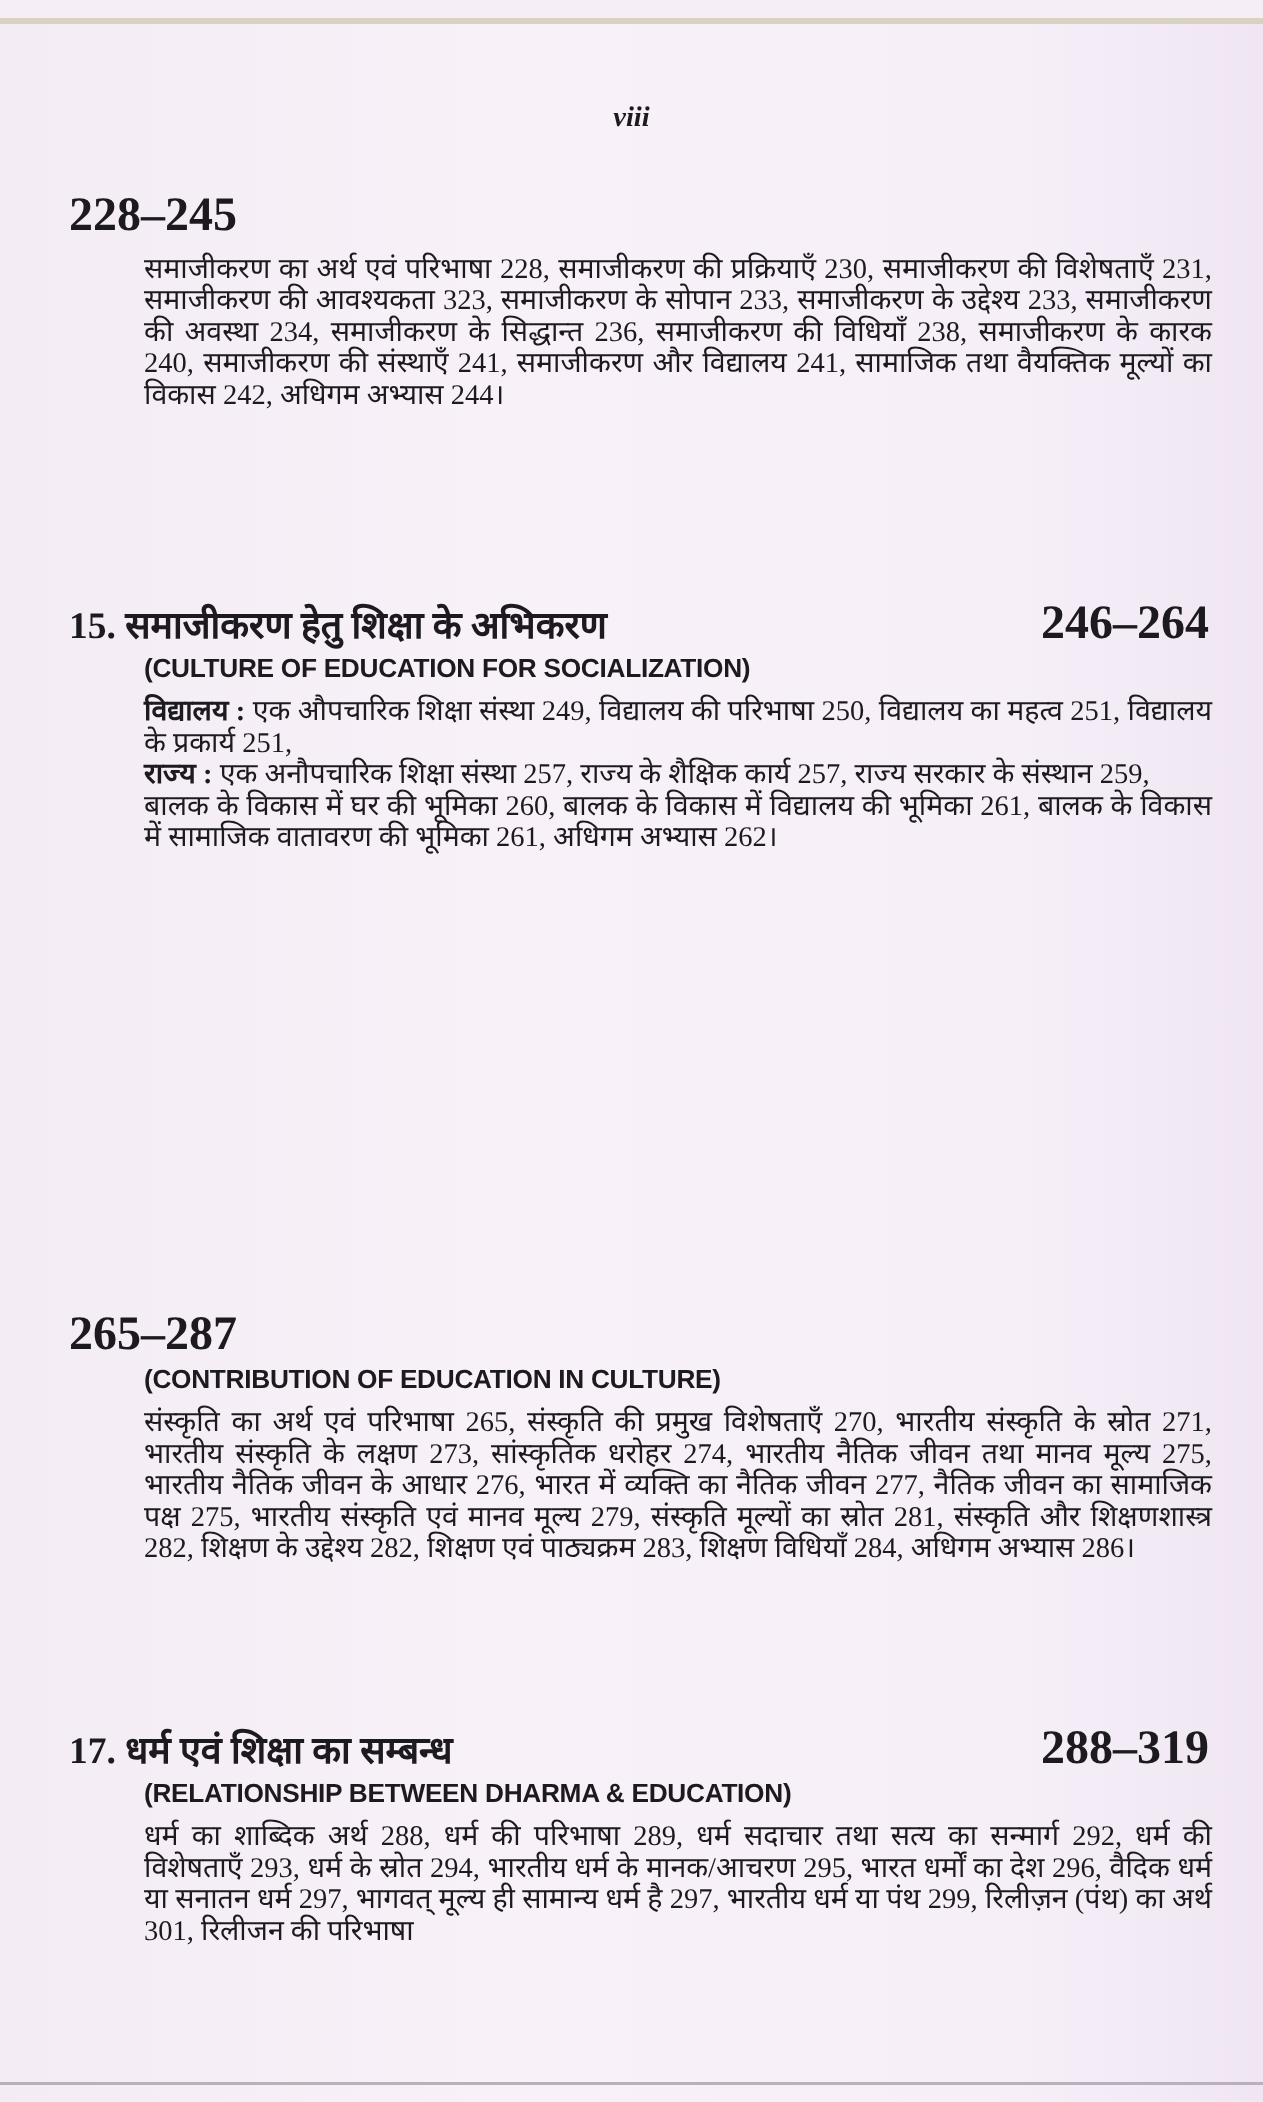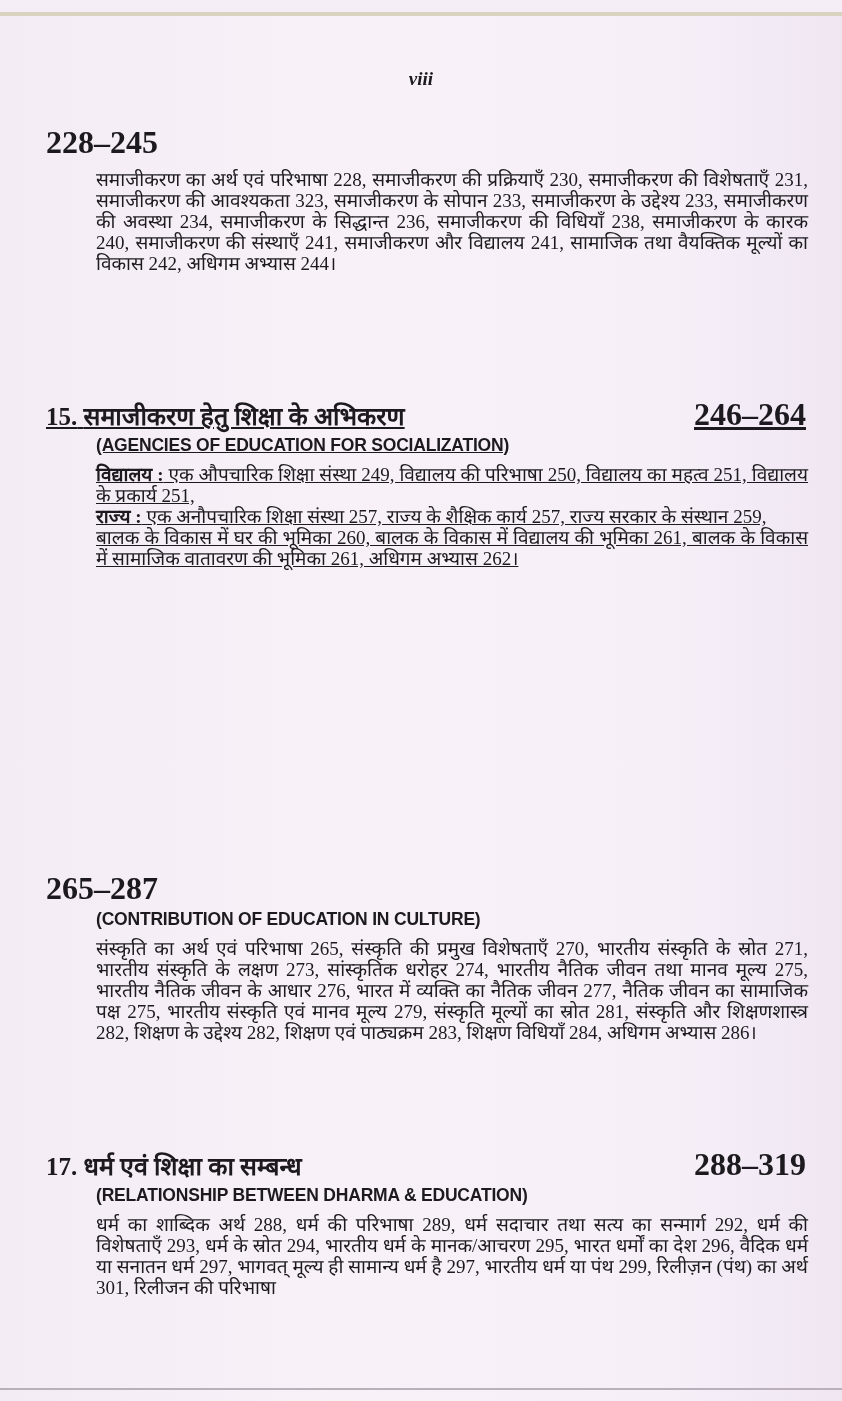--- a/index.html
+++ b/index.html
@@ -46,26 +46,26 @@
 
   <section class="chapter" style="top:112px;">
     <div class="ch-head">
       <span class="ch-pages">228–245</span>
     </div>
     <div class="ch-body">
       <p><span>समाजीकरण का अर्थ एवं परिभाषा 228, समाजीकरण की प्रक्रियाएँ 230, समाजीकरण की विशेषताएँ 231, समाजीकरण की आवश्यकता 323, समाजीकरण के सोपान 233, समाजीकरण के उद्देश्य 233, समाजीकरण की अवस्था 234, समाजीकरण के सिद्धान्त 236, समाजीकरण की विधियाँ 238, समाजीकरण के कारक 240, समाजीकरण की संस्थाएँ 241, समाजीकरण और विद्यालय 241, सामाजिक तथा वैयक्तिक मूल्यों का विकास 242, अधिगम अभ्यास 244।</span></p>
     </div>
   </section>
 
-  <section class="chapter" style="top:384px;text-decoration:underline;">
+  <section class="chapter" style="top:384px;">
     <div class="ch-head">
       <span class="ch-title"><span>15.</span> <span>समाजीकरण हेतु शिक्षा के अभिकरण</span></span>
       <span class="ch-pages">246–264</span>
     </div>
-    <div class="ch-eng">(AGENCIES OF EDUCATION FOR SOCIALIZATION)</div>
+    <div class="ch-eng">(CULTURE OF EDUCATION FOR SOCIALIZATION)</div>
     <div class="ch-body">
       <p><span class="lbl">विद्यालय :</span><span> एक औपचारिक शिक्षा संस्था 249, विद्यालय की परिभाषा 250, विद्यालय का महत्व 251, विद्यालय के प्रकार्य 251,</span></p>
       <p><span class="lbl">राज्य :</span><span> एक अनौपचारिक शिक्षा संस्था 257, राज्य के शैक्षिक कार्य 257, राज्य सरकार के संस्थान 259,</span></p>
       <p><span>बालक के विकास में घर की भूमिका 260, बालक के विकास में विद्यालय की भूमिका 261, बालक के विकास में सामाजिक वातावरण की भूमिका 261, अधिगम अभ्यास 262।</span></p>
     </div>
   </section>
 
   <section class="chapter" style="top:858px;">
     <div class="ch-head">
       <span class="ch-pages">265–287</span>

